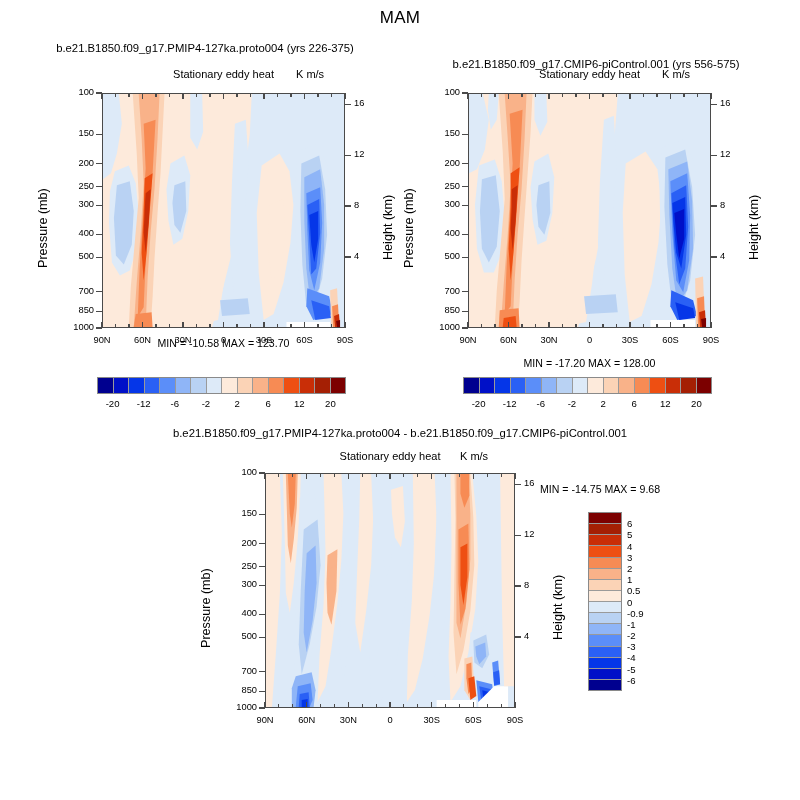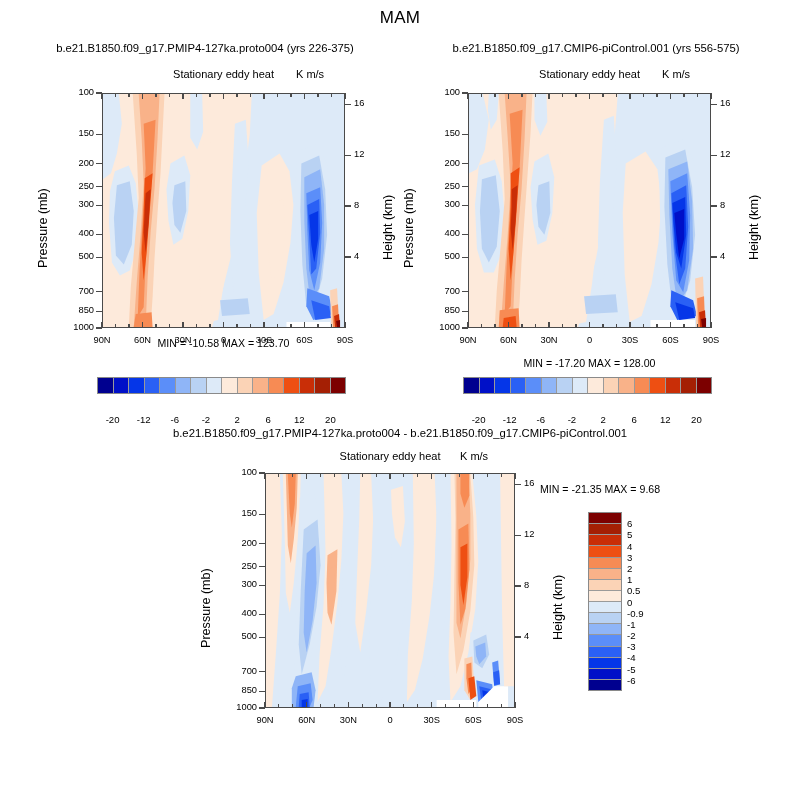--- a/index.html
+++ b/index.html
@@ -35,21 +35,21 @@
   .minmax{font-size:10.6px;white-space:nowrap;text-align:center;}
 
   
   .tk{position:absolute;background:#4a4a4a;}
 
   
   .cbar-h{position:absolute;display:flex;box-sizing:border-box;
           border:1px solid #8a8a8a;}
   .cbar-h .cell{flex:1 1 0;height:100%;border-right:1px solid #9a9a9a;}
   .cbar-h .cell:last-child{border-right:none;}
-  .cbar-h-lbls{position:absolute;margin-top:16px;}
+  .cbar-h-lbls{position:absolute;}
   .cbar-h-lbls span{position:absolute;font-size:9.6px;transform:translateX(-50%);}
 
   
   .cbar-v{position:absolute;display:flex;flex-direction:column;box-sizing:border-box;
           border:1px solid #8a8a8a;}
   .cbar-v .cell{flex:1 1 0;width:100%;border-bottom:1px solid #9a9a9a;}
   .cbar-v .cell:last-child{border-bottom:none;}
   .cbar-v-lbls{position:absolute;}
   .cbar-v-lbls span{position:absolute;font-size:9.6px;transform:translateY(-50%);}
 </style>
@@ -121,21 +121,21 @@
         <path d="M228,196 L243,196 L243,235 L231,235 Z" fill="#ffffff" opacity="0"></path>
       </g>
     </svg>
   </div>
 </div>
 
 <div class="abs axis-name" style="left:36px;top:268px;transform:rotate(-90deg);">Pressure (mb)</div>
 <div class="abs axis-name" style="left:381px;top:260px;transform:rotate(-90deg);">Height (km)</div>
 <div class="abs minmax" style="left:102px;top:337px;width:243px;">MIN = -10.58  MAX = 123.70</div>
 
-<div class="abs panel-title" style="left:398px;top:42px;width:396px;">b.e21.B1850.f09_g17.CMIP6-piControl.001 (yrs 556-575)</div>
+<div class="abs panel-title" style="left:398px;top:58px;width:396px;">b.e21.B1850.f09_g17.CMIP6-piControl.001 (yrs 556-575)</div>
 
 <div class="abs axis-head" style="left:468px;top:68px;width:243px;text-align:center;">Stationary eddy heat</div>
 <div class="abs axis-head" style="left:662px;top:68px;">K m/s</div>
 
 <div class="plot-frame" id="plot-right" style="left:468px;top:93px;width:243px;height:235px;">
   <div class="plot-canvas">
     <svg viewBox="0 0 243 235" preserveAspectRatio="none">
       <defs>
           <clipPath id="clipR">
             <rect x="0" y="0" width="243" height="235"></rect>
@@ -329,21 +329,21 @@
 
         <path d="M236,0 L250,0 L250,214 L240,214 L238,140 L237,70 Z" fill="#fdeadb"></path>
       </g>
     </svg>
   </div>
 </div>
 
 <div class="abs axis-name" style="left:199px;top:648px;transform:rotate(-90deg);">Pressure (mb)</div>
 <div class="abs axis-name" style="left:551px;top:640px;transform:rotate(-90deg);">Height (km)</div>
 
-<div class="abs minmax" style="left:540px;top:483px;width:180px;text-align:left;">MIN = -21.35  MAX =   9.68</div>
+<div class="abs minmax" style="left:540px;top:483px;width:180px;text-align:left;">MIN = -14.75  MAX =   9.68</div>
 
 <div class="cbar-v" id="cbar-diff" style="left:588px;top:512px;width:34px;height:179px;">
     <div class="cell" style="background: rgb(124, 0, 0);"></div>
     <div class="cell" style="background: rgb(164, 31, 4);"></div>
     <div class="cell" style="background: rgb(201, 46, 7);"></div>
     <div class="cell" style="background: rgb(238, 79, 18);"></div>
     <div class="cell" style="background: rgb(247, 139, 84);"></div>
     <div class="cell" style="background: rgb(249, 178, 137);"></div>
     <div class="cell" style="background: rgb(251, 211, 182);"></div>
     <div class="cell" style="background: rgb(253, 234, 219);"></div>

